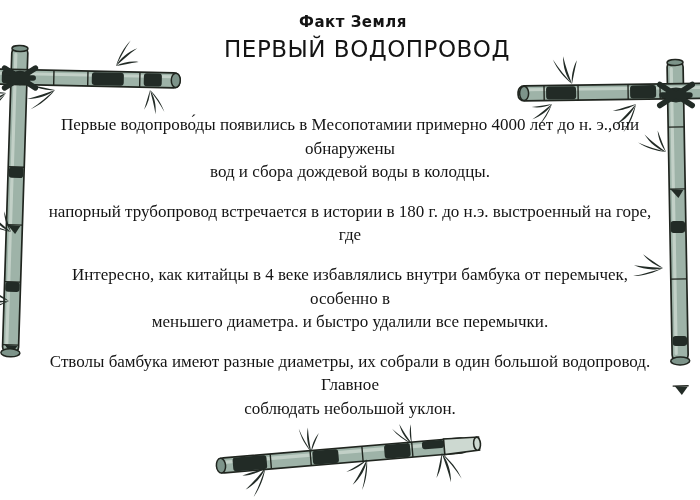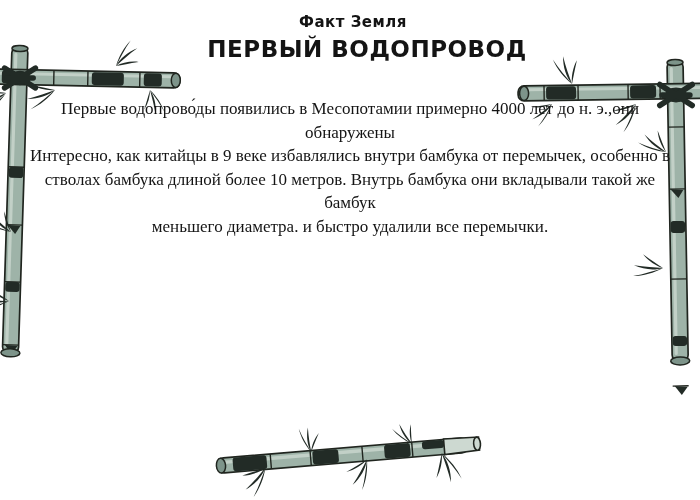--- a/index.html
+++ b/index.html
@@ -29,31 +29,31 @@
     text-align: center; z-index: 2;
     color: var(--text, #141414);
     font-family: "DejaVu Sans", sans-serif;
     margin-left: 24px;
   }
   .supertitle {
     font-size: 15px; font-weight: bold; letter-spacing: 0.5px;
   }
   .title {
     margin-top: 5px;
-    font-size: 23px; font-weight: bold;
+    font-size: 23px; font-weight: normal;
     text-transform: uppercase; letter-spacing: 0.5px; padding-left: 28px;
   }
   .article {
     position: absolute; top: 97px; left: 23px; right: 23px;
     z-index: 2;
     text-align: center;
     font-size: 17px; line-height: 23.6px;
     color: var(--text, #141414);
   }
-  .article p { margin: 0; }
+  .article p { margin: 16px; }
   .line { display: block; }
 </style>
 </head>
 <body>
 
 <div class="stage">
 
   <svg class="deco" width="700" height="500" viewBox="0 0 700 500" aria-hidden="true">
     <defs>
       <g id="leafA">
@@ -149,23 +149,28 @@
   </svg>
 
   <div class="header">
     <div class="supertitle">Факт Земля</div>
     <div class="title">Первый водопровод</div>
   </div>
 
   <div class="article">
     <p>
       <span class="line">Первые водопрово́ды появились в Месопотамии примерно 4000 лет до н. э.,они обнаружены</span>
+      <span class="line">вод и сбора дождевой воды в колодцы.</span>
     </p>
     <p>
+      <span class="line">напорный трубопровод встречается в истории в 180 г. до н.э. выстроенный на горе, где</span>
     </p>
     <p>
-      <span class="line">Интересно, как китайцы в 9 веке избавлялись внутри бамбука от перемычек, особенно в</span>
-      <span class="line">стволах бамбука длиной более 10 метров. Внутрь бамбука они вкладывали такой же бамбук</span>
+      <span class="line">Интересно, как китайцы в 4 веке избавлялись внутри бамбука от перемычек, особенно в</span>
       <span class="line">меньшего диаметра. и быстро удалили все перемычки.</span>
+    </p>
+    <p>
+      <span class="line">Стволы бамбука имеют разные диаметры, их собрали в один большой водопровод. Главное</span>
+      <span class="line">соблюдать небольшой уклон.</span>
     </p>
   </div>
 
 </div>
 
 </body></html>

